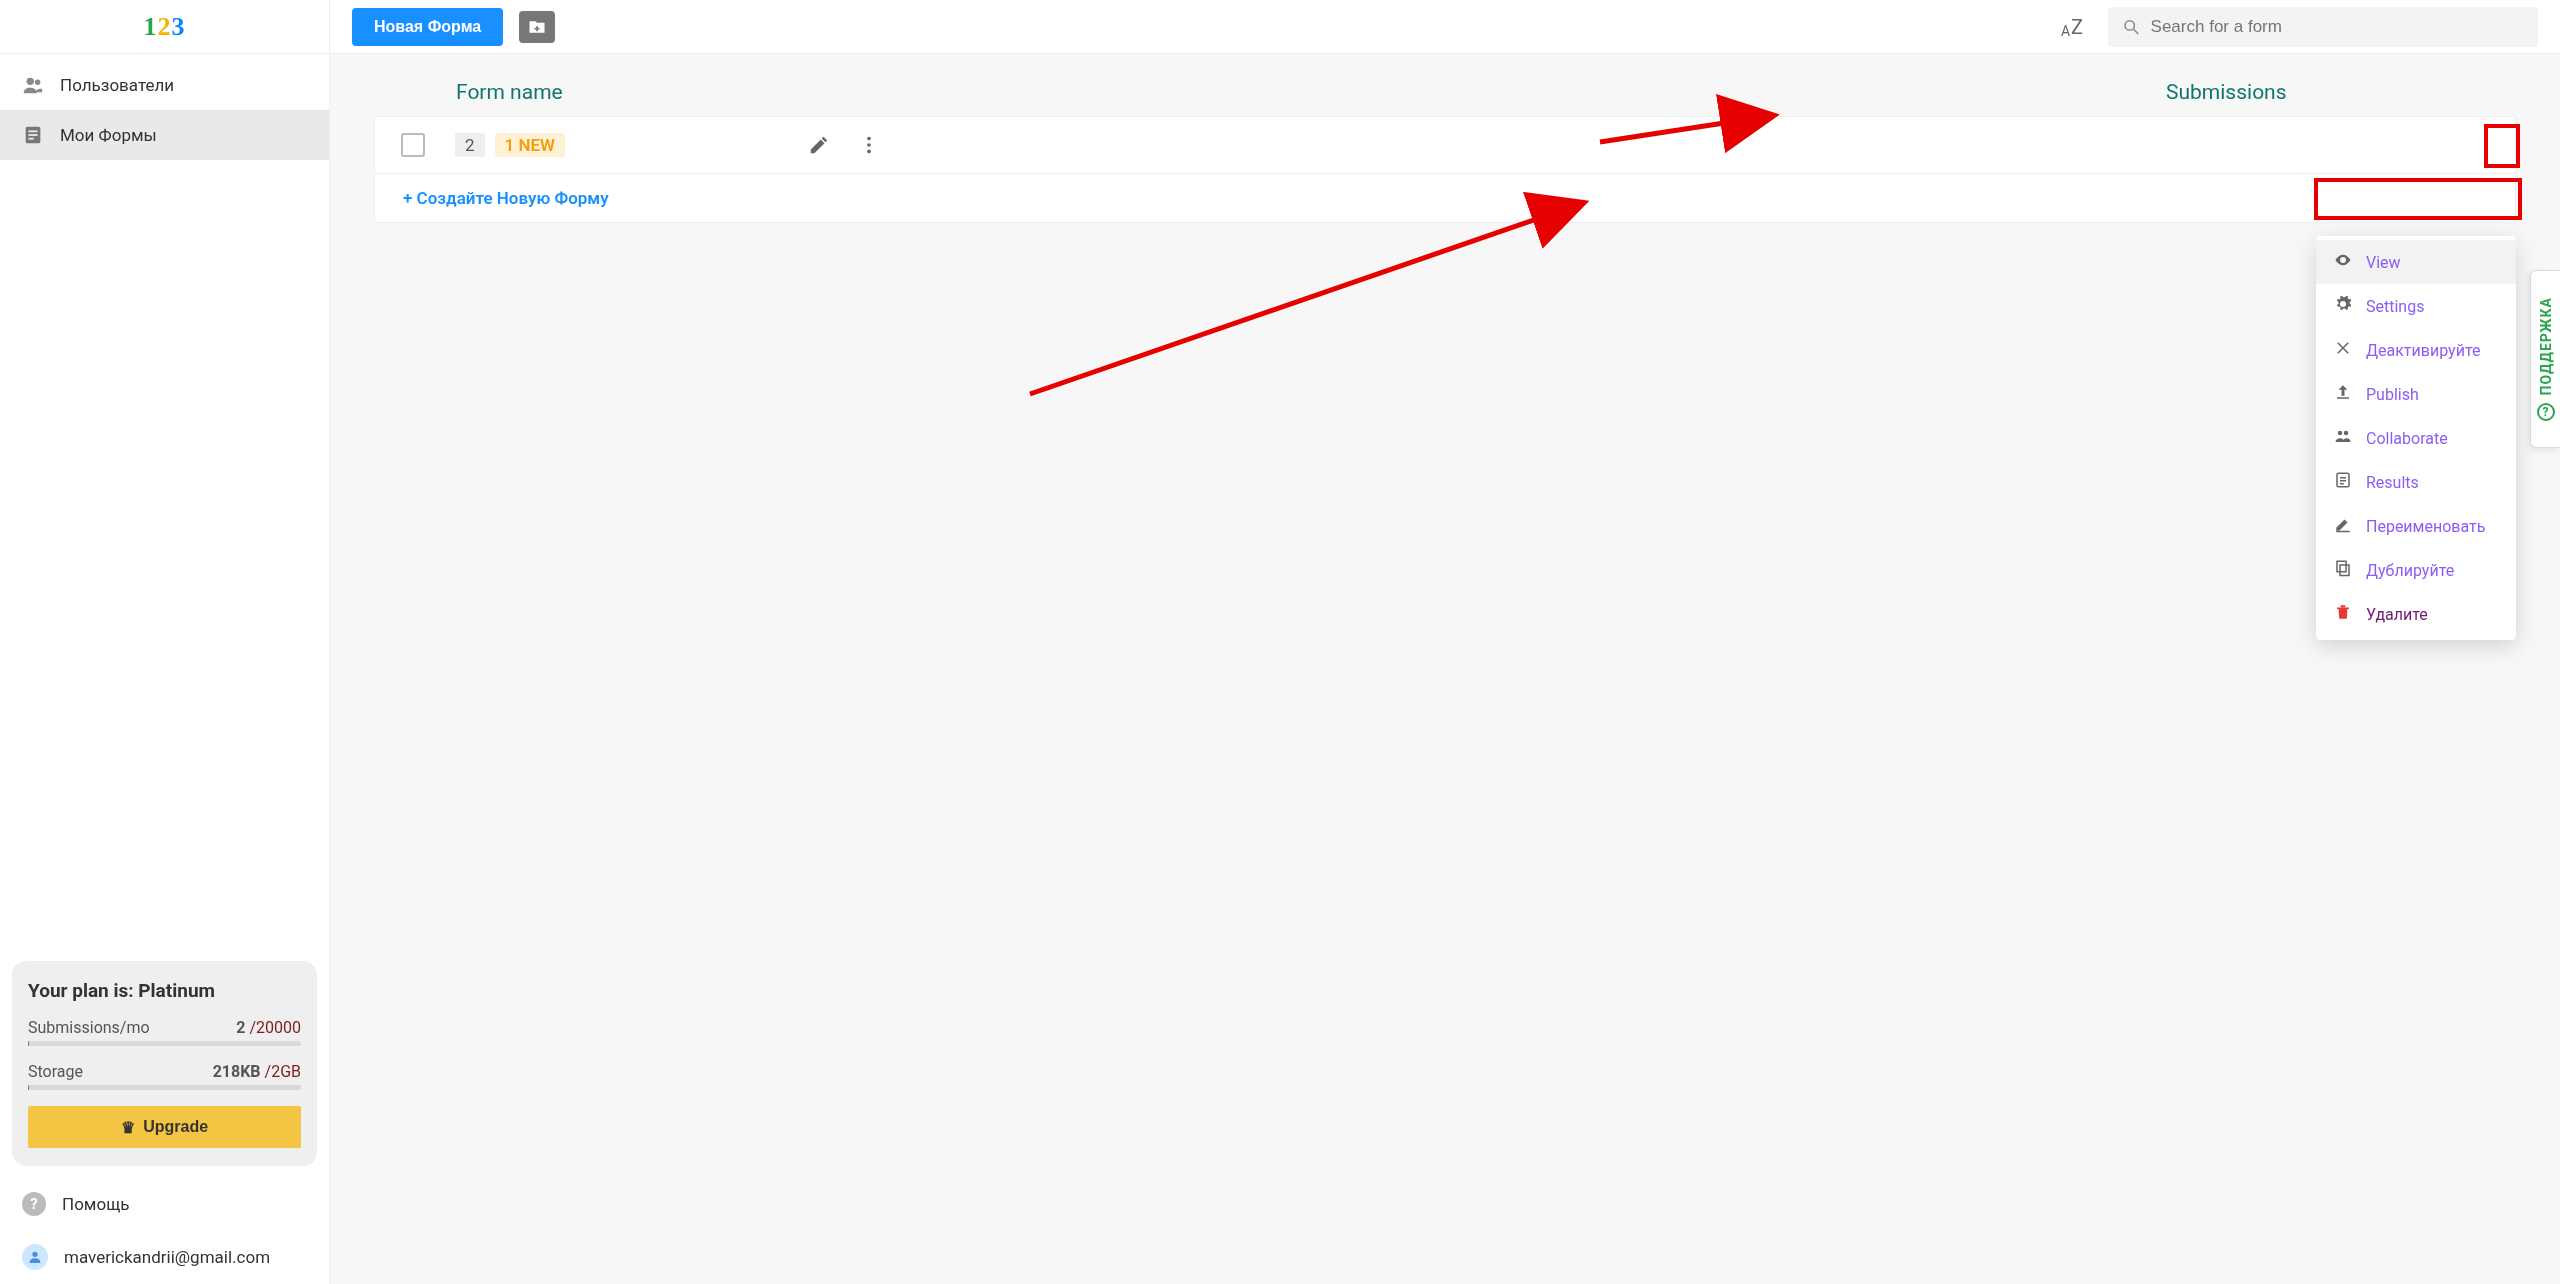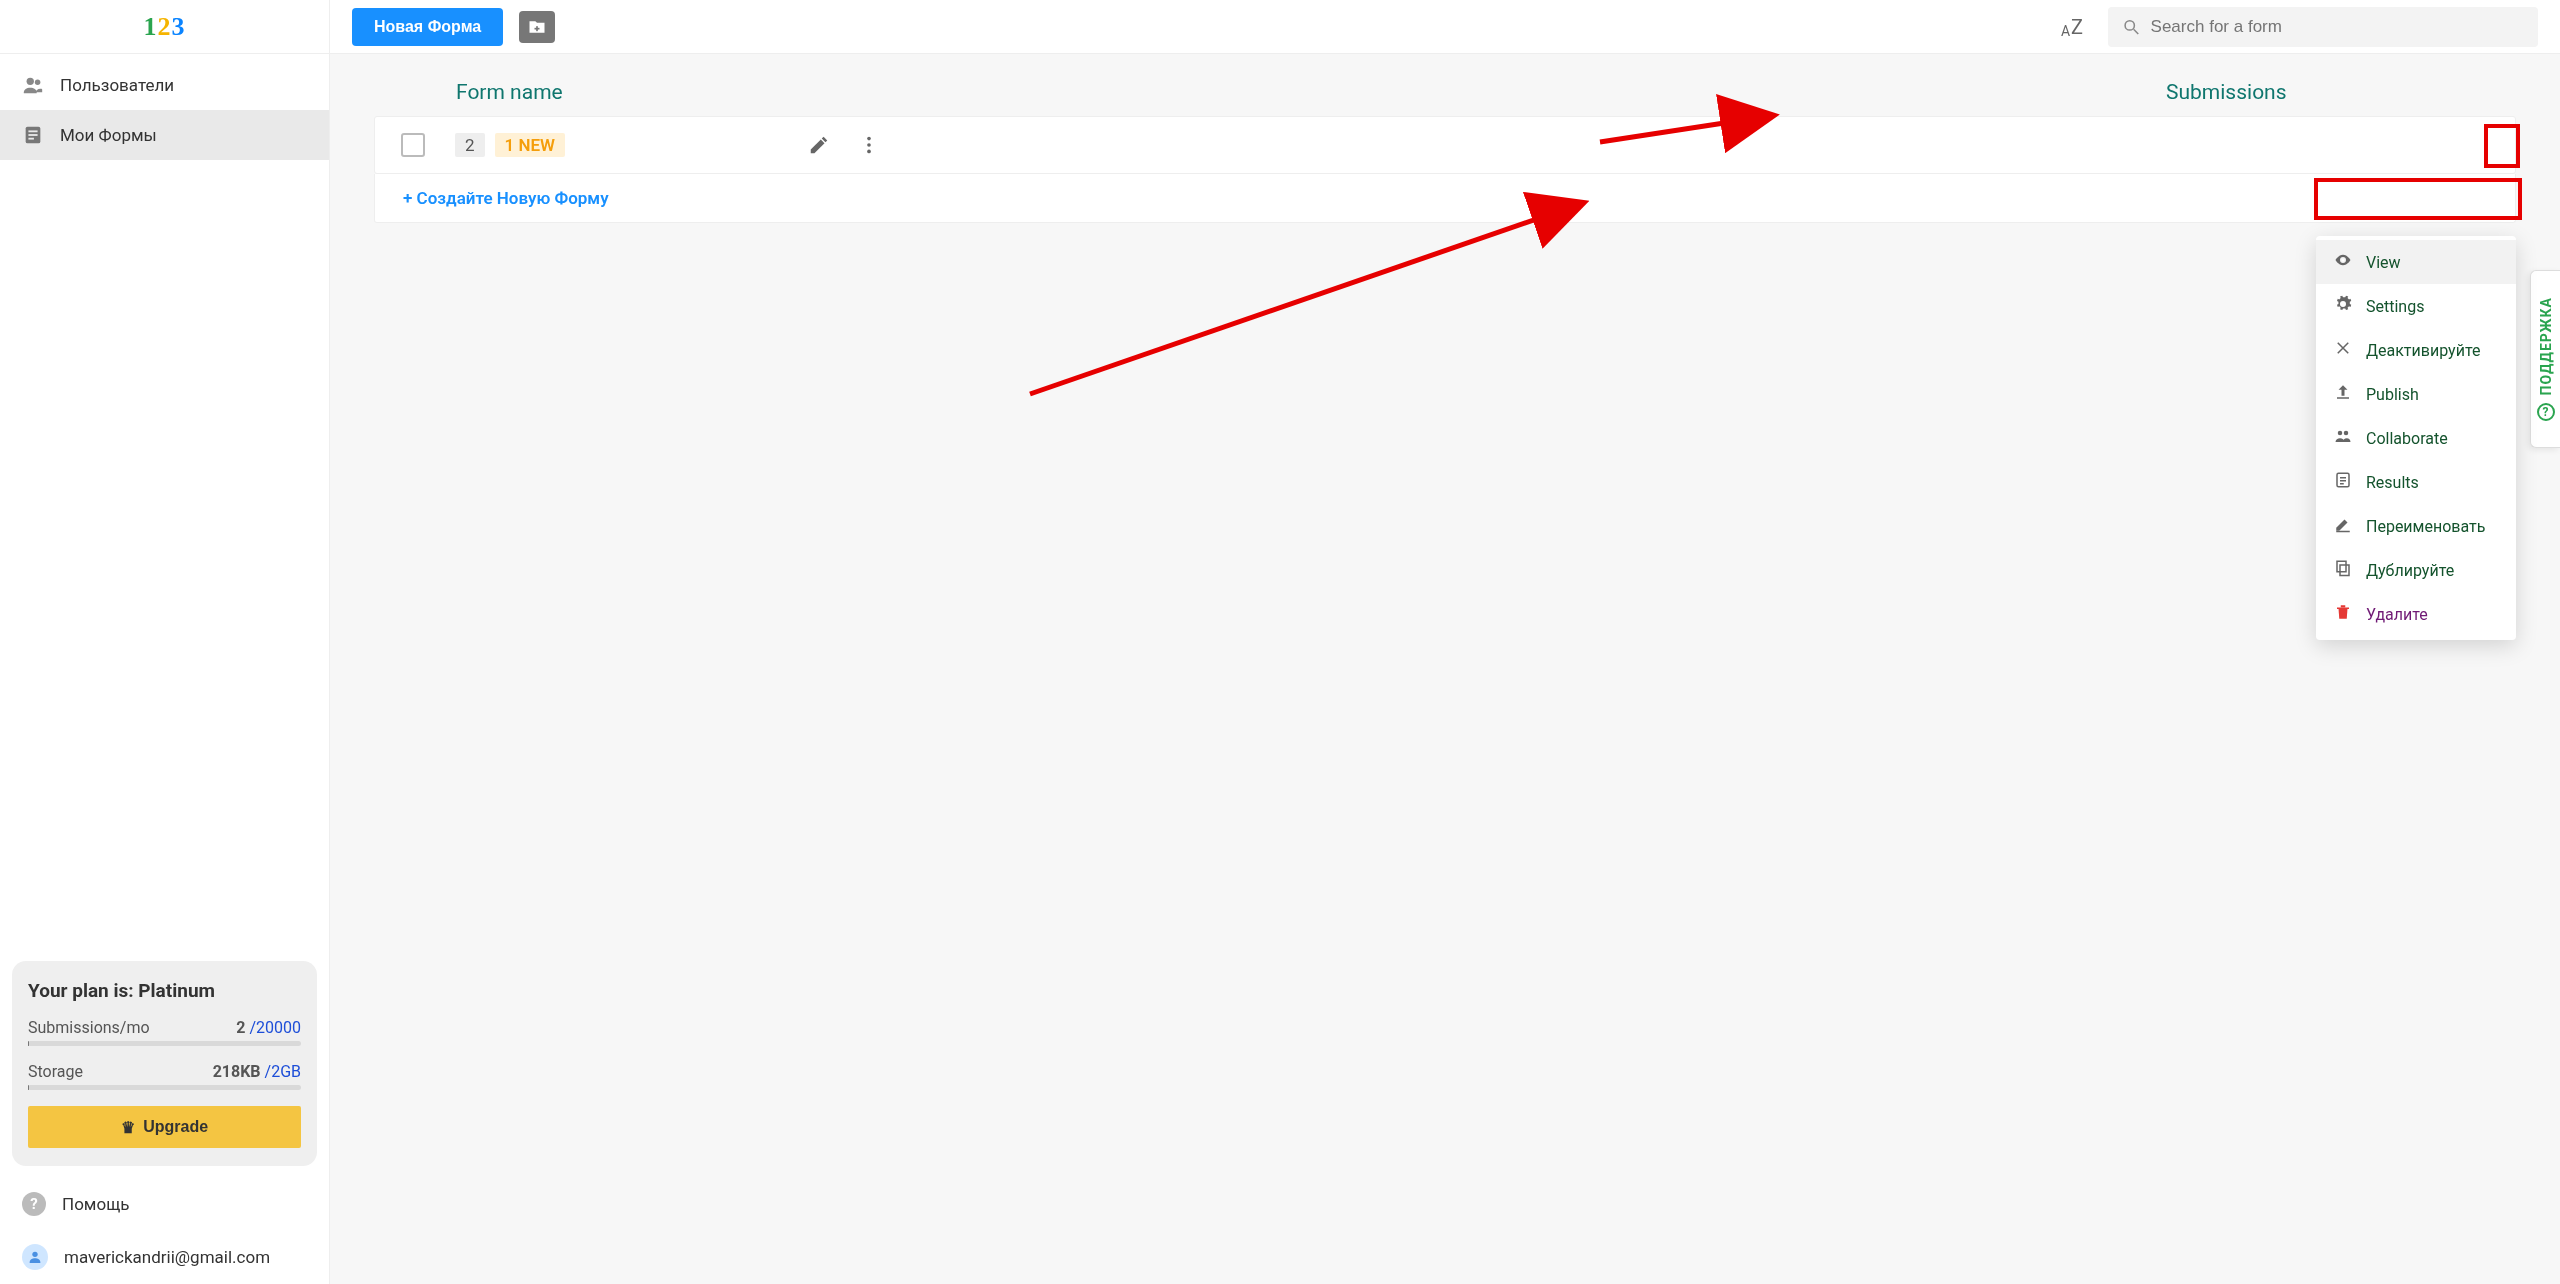--- a/index.html
+++ b/index.html
@@ -43,21 +43,21 @@
   .spacer{flex:1;}
 
   .plan-card{
     margin: 12px;
     background:#efefef;
     border-radius:14px;
     padding:18px 16px 18px;
   }
   .plan-title{font-size:19px; font-weight:700; color:#333; margin-bottom:16px;}
   .plan-row{display:flex; justify-content:space-between; font-size:16px; color:#555; margin-bottom:4px;}
-  .plan-row .limit{color:#1d4ed8;}
+  .plan-row .limit{color:#7f1d1d;}
   .plan-bar{height:5px;background:#d9d9d9;border-radius:3px;margin-bottom:16px;position:relative;}
   .plan-bar .fill{position:absolute;left:0;top:0;height:100%;background:#777;border-radius:3px;}
   .upgrade-btn{
     display:flex;align-items:center;justify-content:center;gap:8px;
     width:100%; height:42px; background:#f4c542; border:none;
     font-size:16px; font-weight:600; color:#333; cursor:pointer; border-radius:2px;
   }
 
   .sidebar-footer-item{
     display:flex; align-items:center; gap:16px;
@@ -128,21 +128,21 @@
 
   
   .menu{
     position:absolute; top:182px; right:44px;
     width:200px; background:#fff; border-radius:4px;
     box-shadow:0 6px 22px rgba(0,0,0,.15);
     padding:4px 0; z-index:50;
   }
   .menu-item{
     display:flex;align-items:center;gap:14px;
-    padding:11px 18px; font-size:16px; color:#14532d; cursor:pointer;
+    padding:11px 18px; font-size:16px; color:#8b5cf6; cursor:pointer;
   }
   .menu-item:hover, .menu-item.highlight{background:#f2f2f2;}
   .menu-item.danger{color:#701a75;}
   .menu-item svg{width:18px;height:18px;fill:#666;flex:0 0 18px;}
   .menu-item.danger svg{fill:#e53935;}
 
   
   .anno-box{position:absolute;border:4px solid #e60000;z-index:60;pointer-events:none;}
   .arrow-svg{position:absolute;z-index:55;pointer-events:none;overflow:visible;}
 

